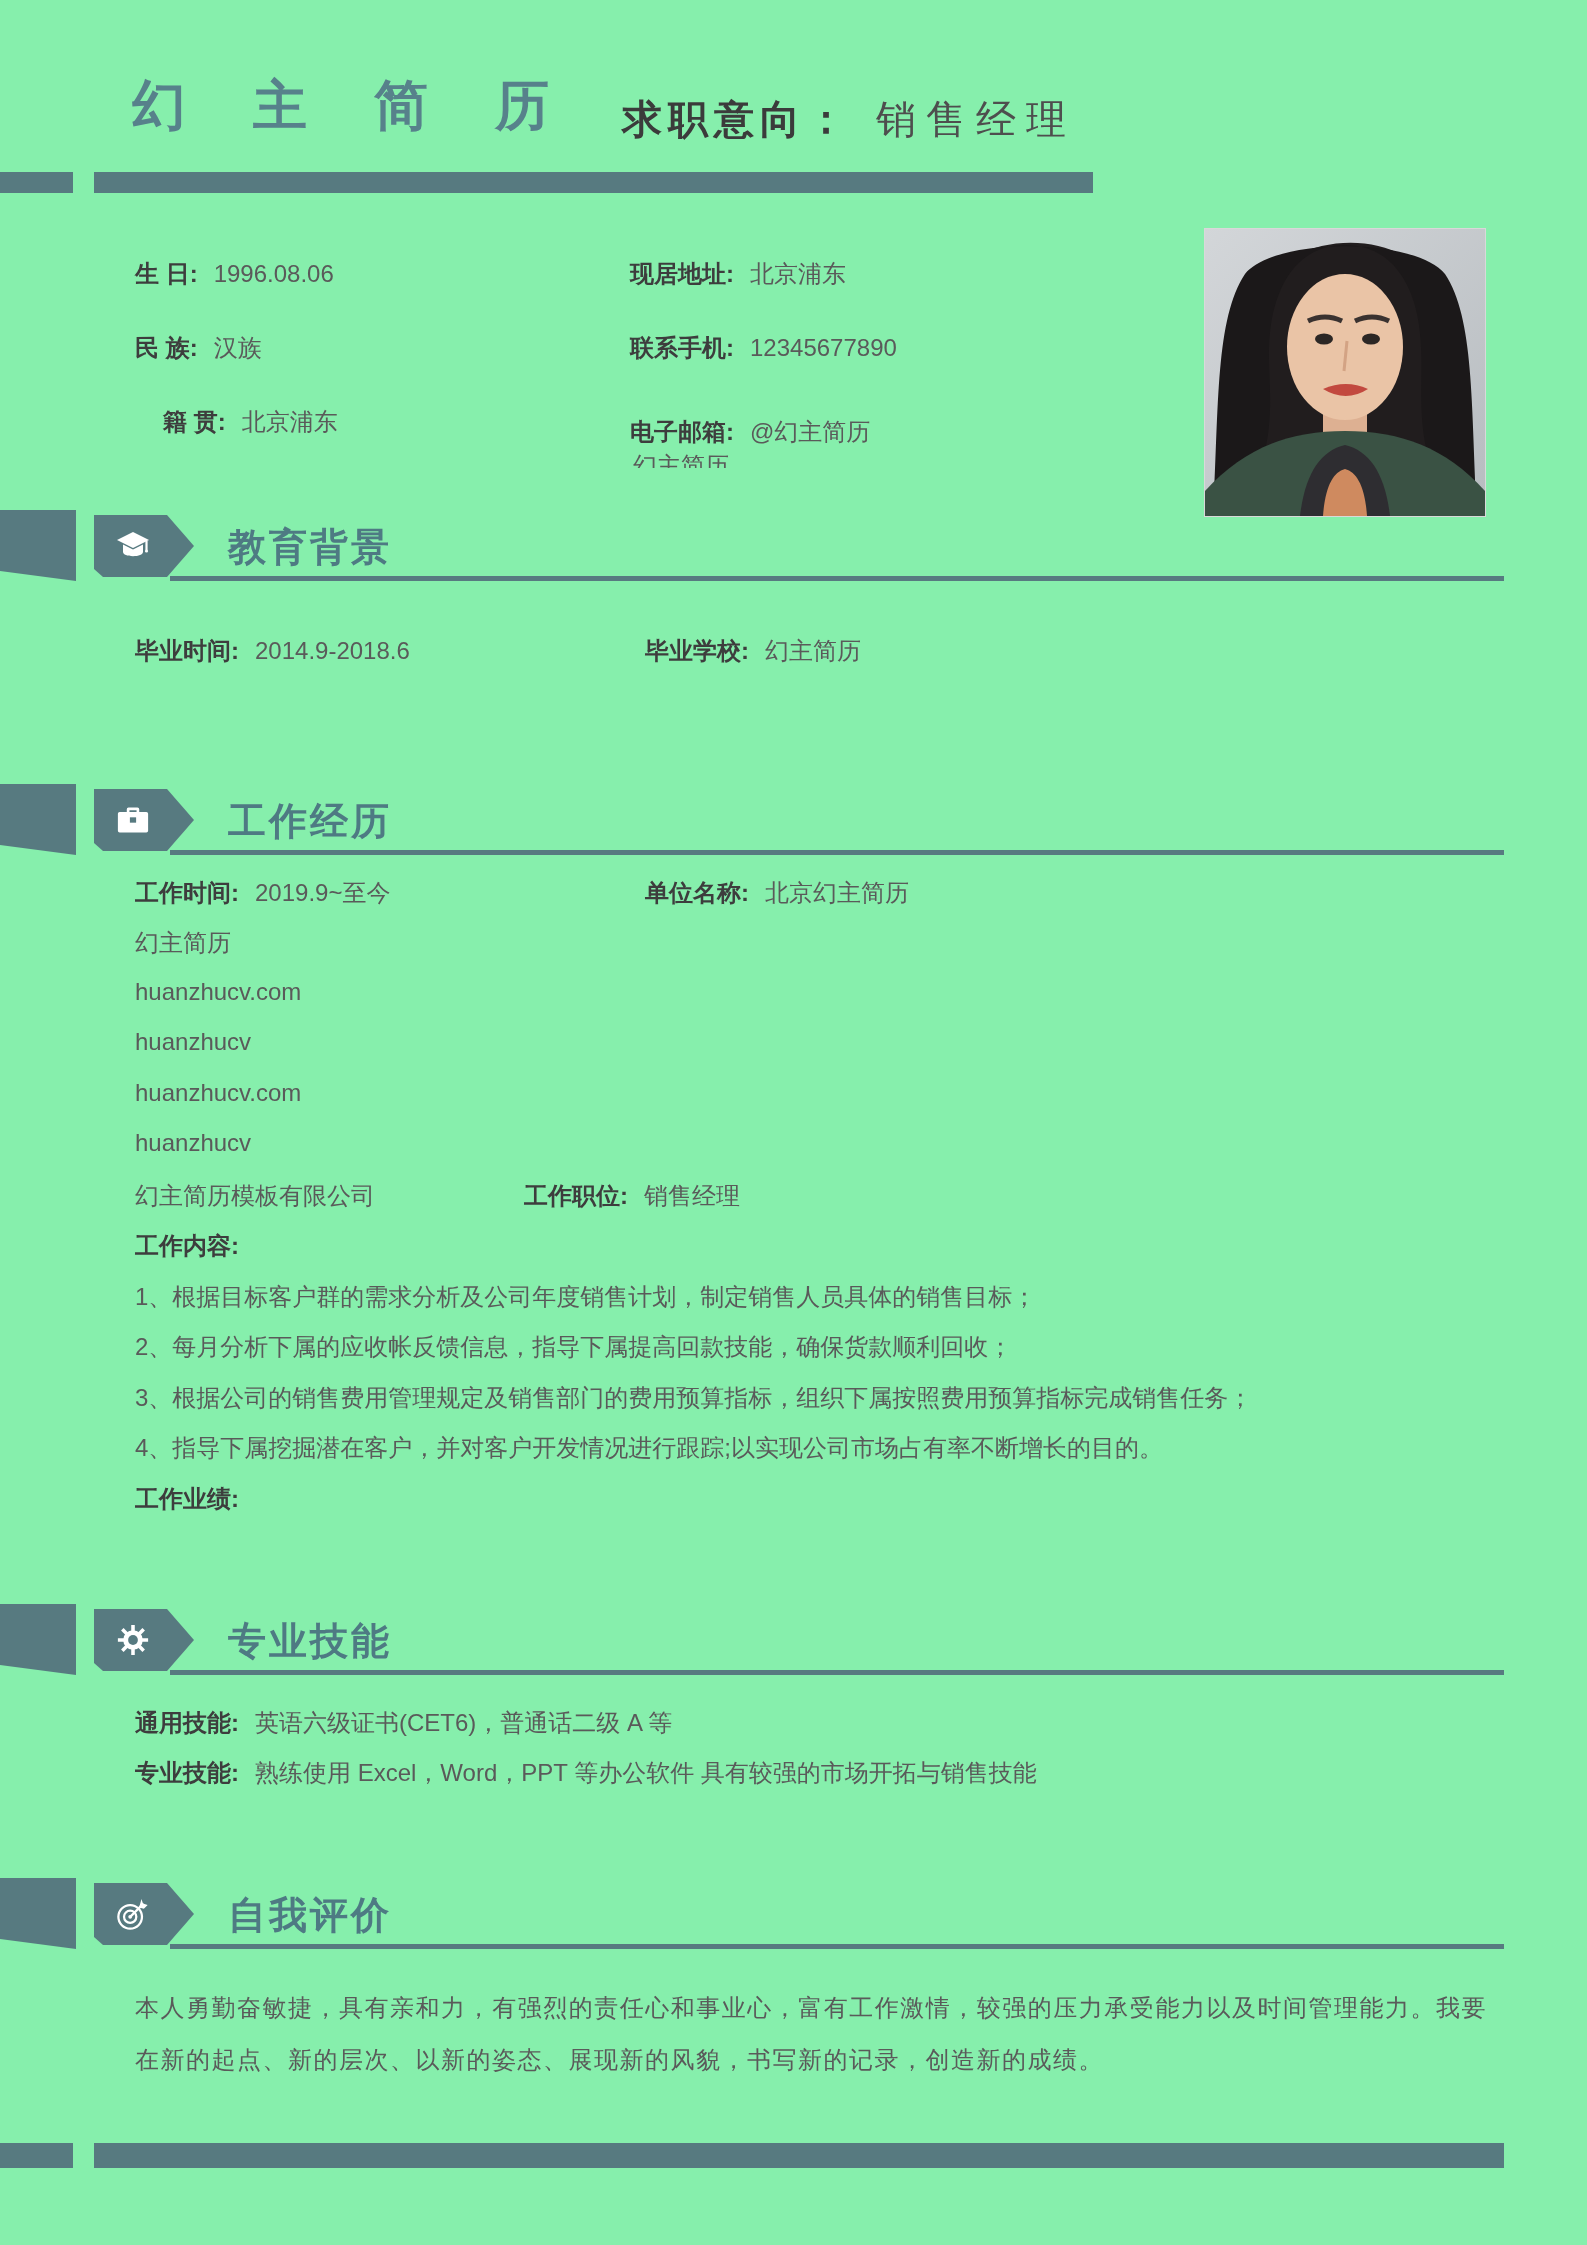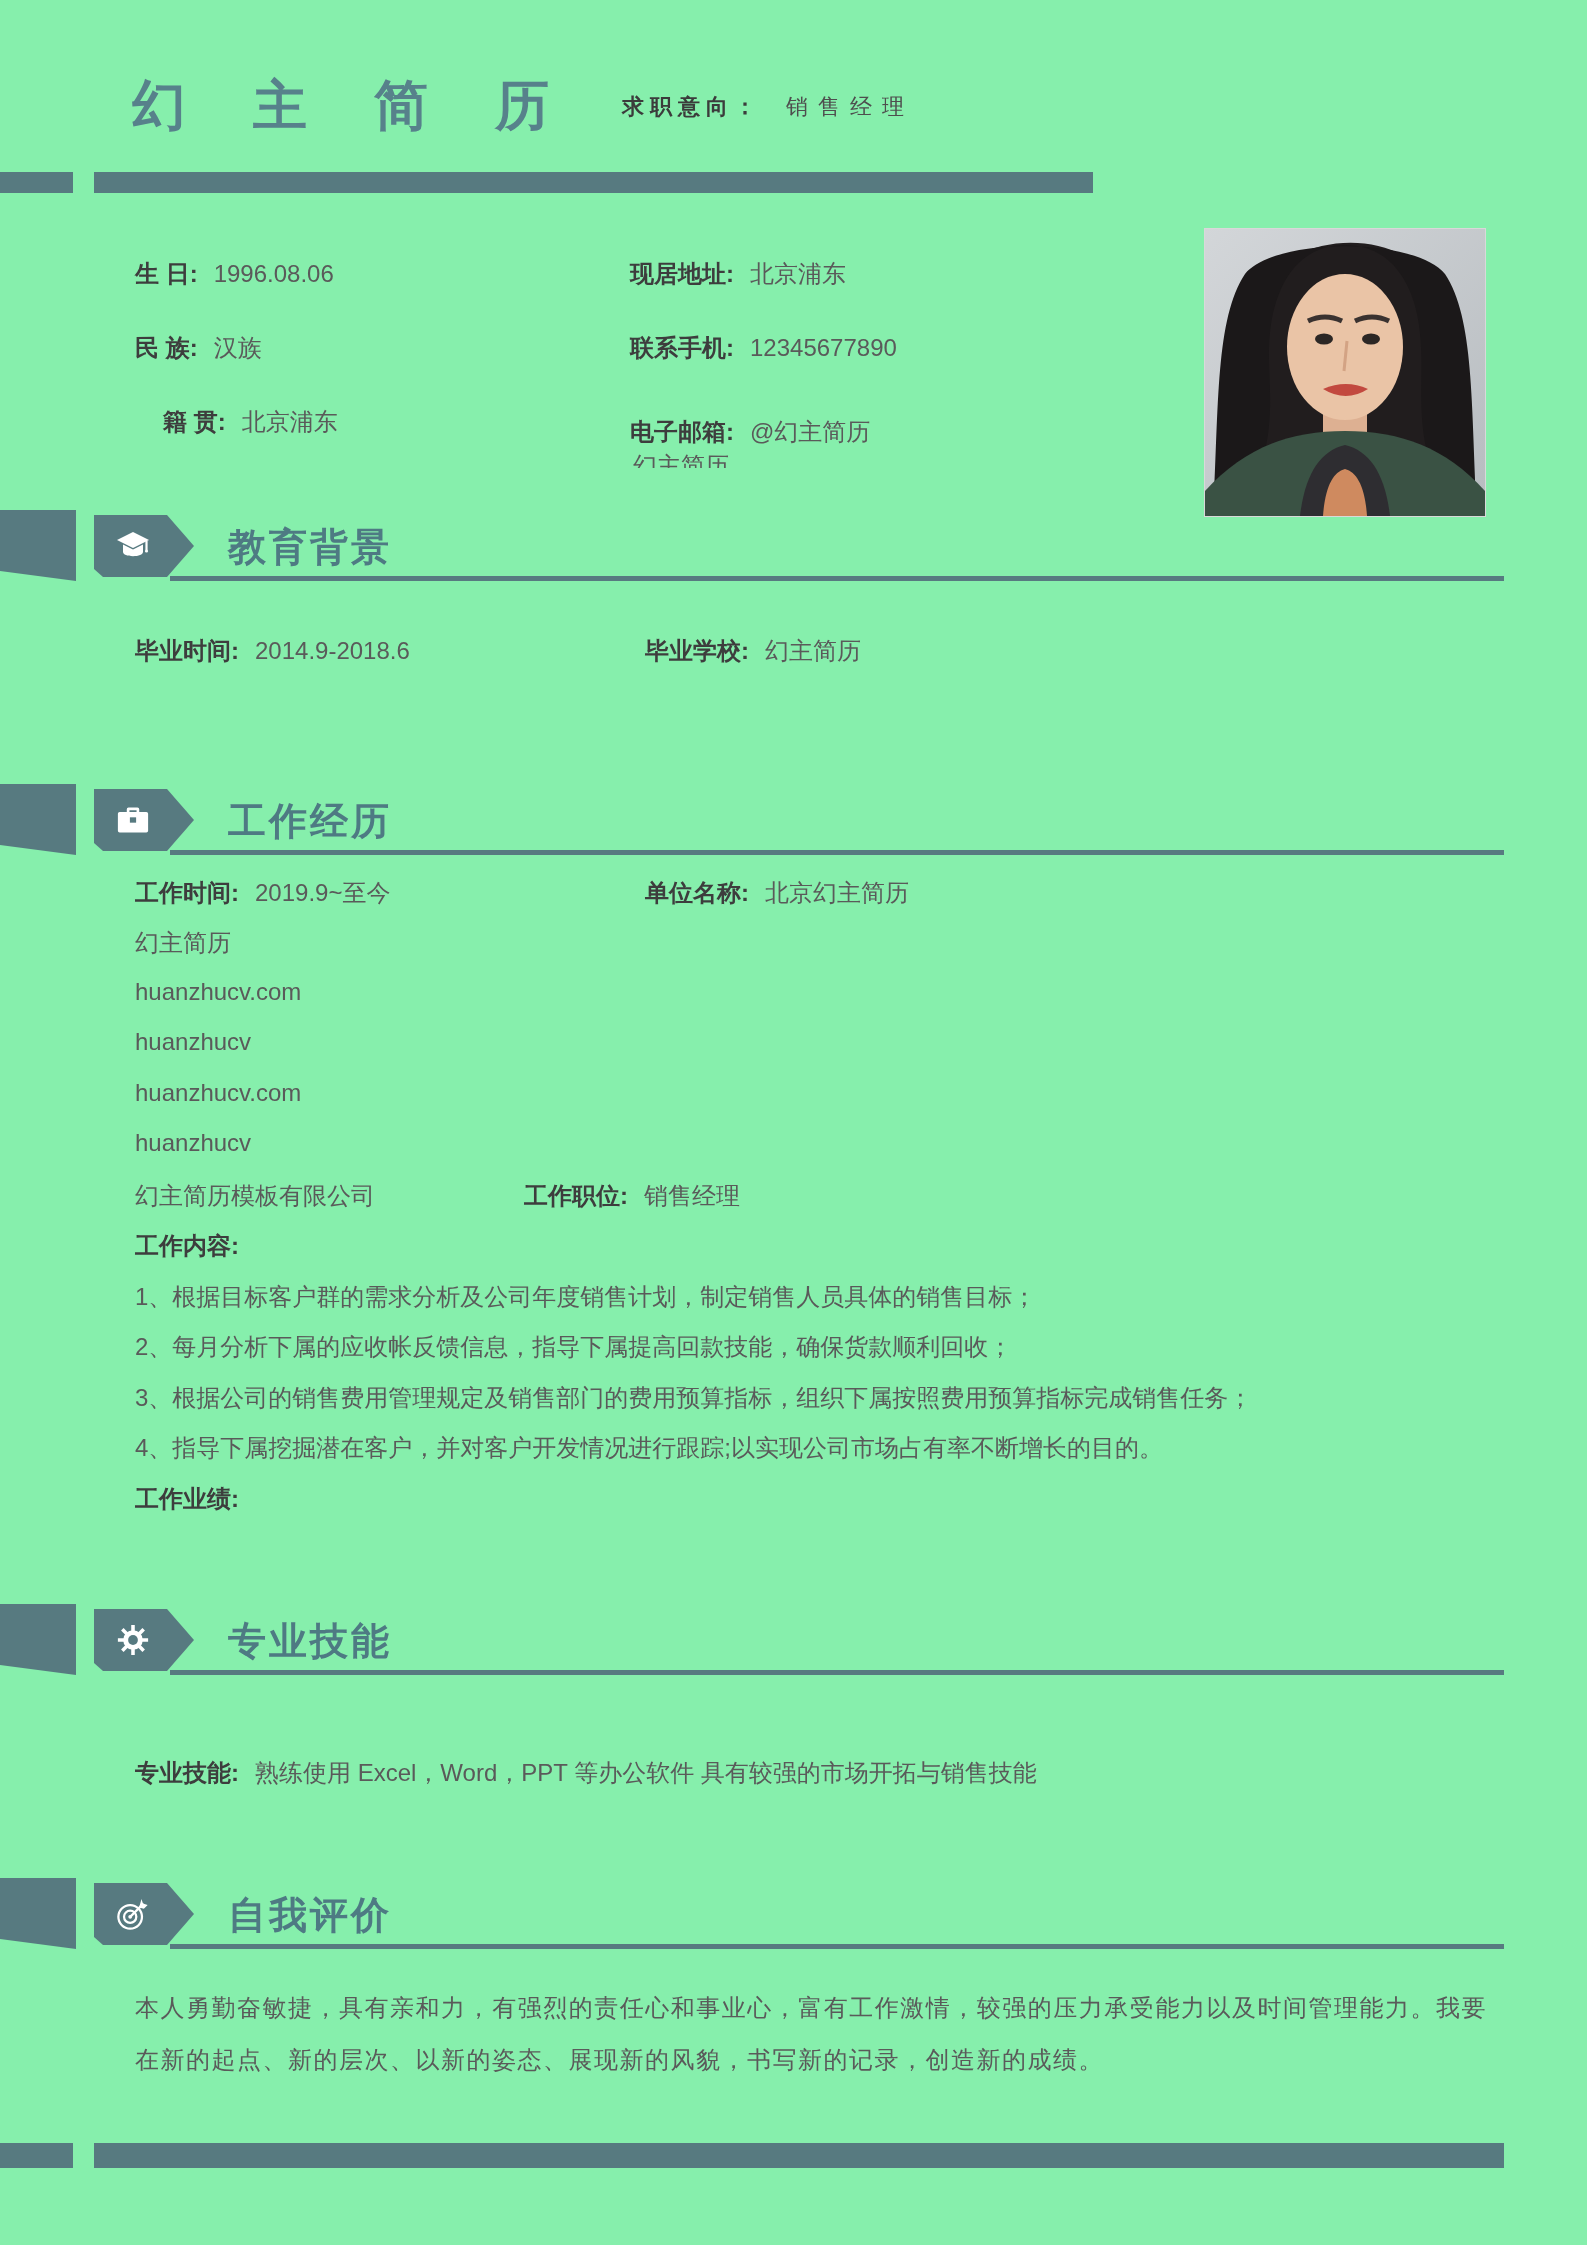--- a/index.html
+++ b/index.html
@@ -13,21 +13,21 @@
   .side-block{background:#577a80;clip-path:polygon(0 0,100% 0,100% 100%,0 86%);}
   .badge{
     background:#577a80;display:flex;align-items:center;justify-content:center;
     clip-path:polygon(0 0,73% 0,100% 50%,73% 100%,9% 100%,0 87%);
     padding-right:22px;box-sizing:border-box;
   }
   .sec-title{font-size:38px;font-weight:bold;color:#4e7a83;letter-spacing:3px;white-space:nowrap;}
   .underline{height:5px;background:#577a80;}
   
   .big-title{font-size:54px;font-weight:bold;color:#57818b;letter-spacing:26px;white-space:nowrap;}
-  .intent{font-size:22px;white-space:nowrap;display:flex;align-items:baseline;}
+  .intent{font-size:40px;white-space:nowrap;display:flex;align-items:baseline;}
   .intent .lab{font-weight:bold;color:#3b3b3b;letter-spacing:6px;}
   .intent .val{color:#4e4e4e;letter-spacing:10px;margin-left:24px;}
   
   .lab{font-weight:bold;color:#3d3d3d;}
   .row{font-size:24px;white-space:nowrap;}
   .row .lab{margin-right:16px;}
   .bodyline{font-size:24px;white-space:nowrap;color:#5a5a5a;}
   .clipline{height:18px;overflow:hidden;font-size:24px;color:#5a5a5a;}
   .para{
     font-size:24px;line-height:52px;letter-spacing:1.5px;color:#5a5a5a;
@@ -167,20 +167,23 @@
           <path d="M1 16h7v4H1z"></path>
             <path d="M28 16h7v4h-7z"></path>
         </g>
         <circle cx="18" cy="18" r="11"></circle>
       </g>
       <circle cx="18" cy="18" r="5.5" fill="#577a80"></circle>
     </svg>
   </div>
   <div class="abs sec-title" style="left:228px;top:1616px;">专业技能</div>
 
+  <div class="abs row" style="left:135px;top:1707px;">
+    <span class="lab">通用技能:</span><span>英语六级证书(CET6)，普通话二级 A 等</span>
+  </div>
   <div class="abs row" style="left:135px;top:1757px;">
     <span class="lab">专业技能:</span><span>熟练使用 Excel，Word，PPT 等办公软件 具有较强的市场开拓与销售技能</span>
   </div>
 
   <div class="abs underline" style="left:170px;top:1944px;width:1334px;"></div>
   <div class="abs side-block" style="left:0;top:1878px;width:76px;height:71px;"></div>
   <div class="abs badge" style="left:94px;top:1883px;width:100px;height:62px;">
     <svg width="34" height="34" viewBox="0 0 36 36">
       <circle cx="15" cy="21" r="12.5" stroke="#fff" stroke-width="2.4" fill="none"></circle>
       <circle cx="15" cy="21" r="6.5" stroke="#fff" stroke-width="2.4" fill="none"></circle>

